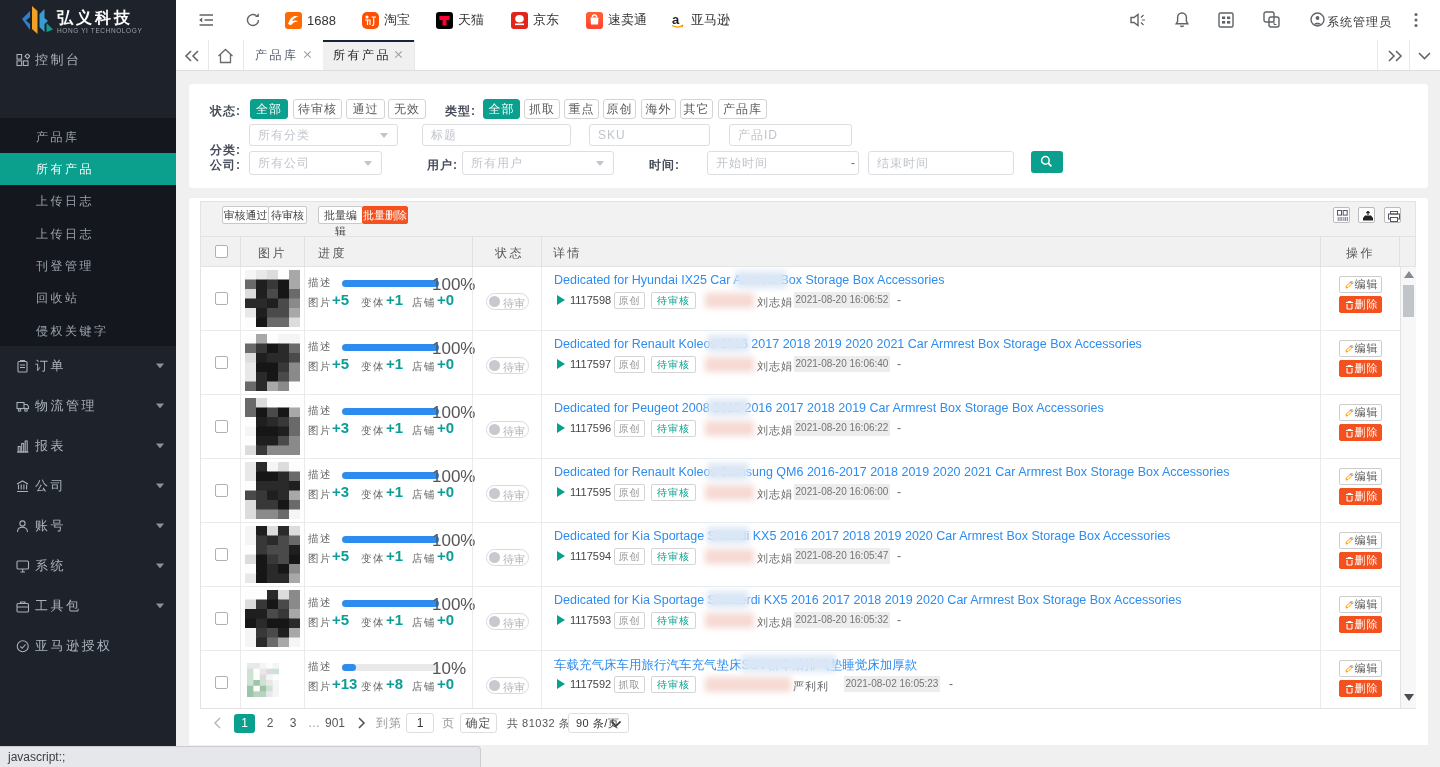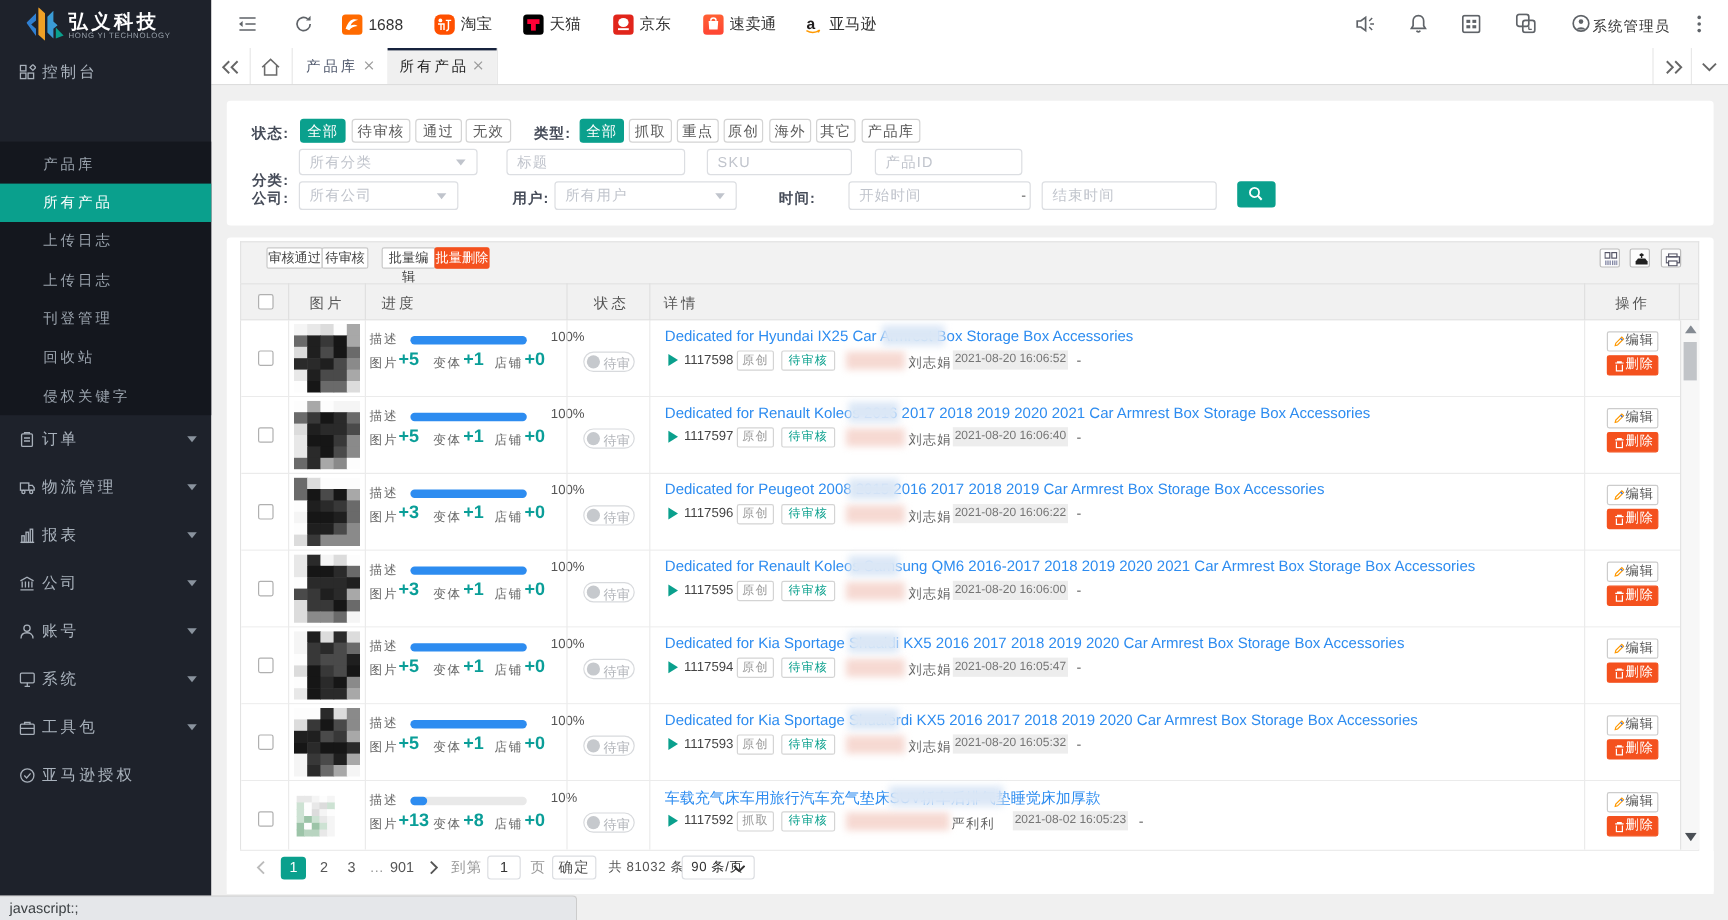--- a/index.html
+++ b/index.html
@@ -43,21 +43,21 @@
 
 #thead{position:absolute;left:11px;top:38px;width:1216px;height:31px;background:#f1f1f1;border:1px solid #e3e3e3;font-size:12px;color:#555}
 #thead span{position:absolute;top:8px;letter-spacing:2.5px}
 #rows{position:absolute;left:11px;top:69px;width:1216px;height:441px;overflow:hidden;border-left:1px solid #e3e3e3;border-right:1px solid #e3e3e3}
 .row{position:absolute;left:0;width:1214px;height:64px;border-bottom:1px solid #ebebeb;background:#fff}
 .vline{position:absolute;top:69px;width:1px;height:441px;background:#ebebeb;z-index:2}
 .hvline{position:absolute;top:38px;width:1px;height:31px;background:#e0e0e0;z-index:2}
 #tbot{position:absolute;left:11px;top:510px;width:1216px;height:1px;background:#e3e3e3}
 .cb{position:absolute;width:13px;height:13px;border:1px solid #b0b0b0;border-radius:2px;background:#fff}
 .pbar{position:absolute;left:141px;top:13px;width:97px;height:7px;border-radius:4px;background:#2d8cf0}
-.ptxt{position:absolute;left:258px;top:8px;font-size:11px;color:#555}
+.ptxt{position:absolute;left:231px;top:8px;font-size:17px;color:#555}
 .plab{position:absolute;top:9px;font-size:10.5px;color:#666;letter-spacing:1.5px}
 .cnum{font-size:15px;color:#0a9e98;letter-spacing:0;font-weight:bold}
 .pill{position:absolute;left:285px;top:26px;width:43px;height:17px;border:1px solid #d8dadd;border-radius:9px;background:#fff}
 .pill .dot{position:absolute;left:2px;top:2px;width:11px;height:11px;border-radius:50%;background:#c6c9cd}
 .pill .pt{position:absolute;left:16px;top:2px;font-size:11px;color:#b2b5ba}
 .title{position:absolute;left:353px;top:6px;font-size:12.5px;color:#2d8cf0;white-space:nowrap;width:860px;overflow:hidden}
 .play{position:absolute;left:356px;top:28px;width:0;height:0;border-top:5px solid transparent;border-bottom:5px solid transparent;border-left:8px solid #0aa08d}
 .rid{position:absolute;left:369px;top:27px;font-size:11px;color:#444}
 .tag{position:absolute;top:25px;height:17px;border:1px solid #d4d4d4;border-radius:2px;font-size:10px;color:#979797;text-align:center;line-height:15px;background:#fff;letter-spacing:1px}
 .tag.grn{color:#0aa08d}

